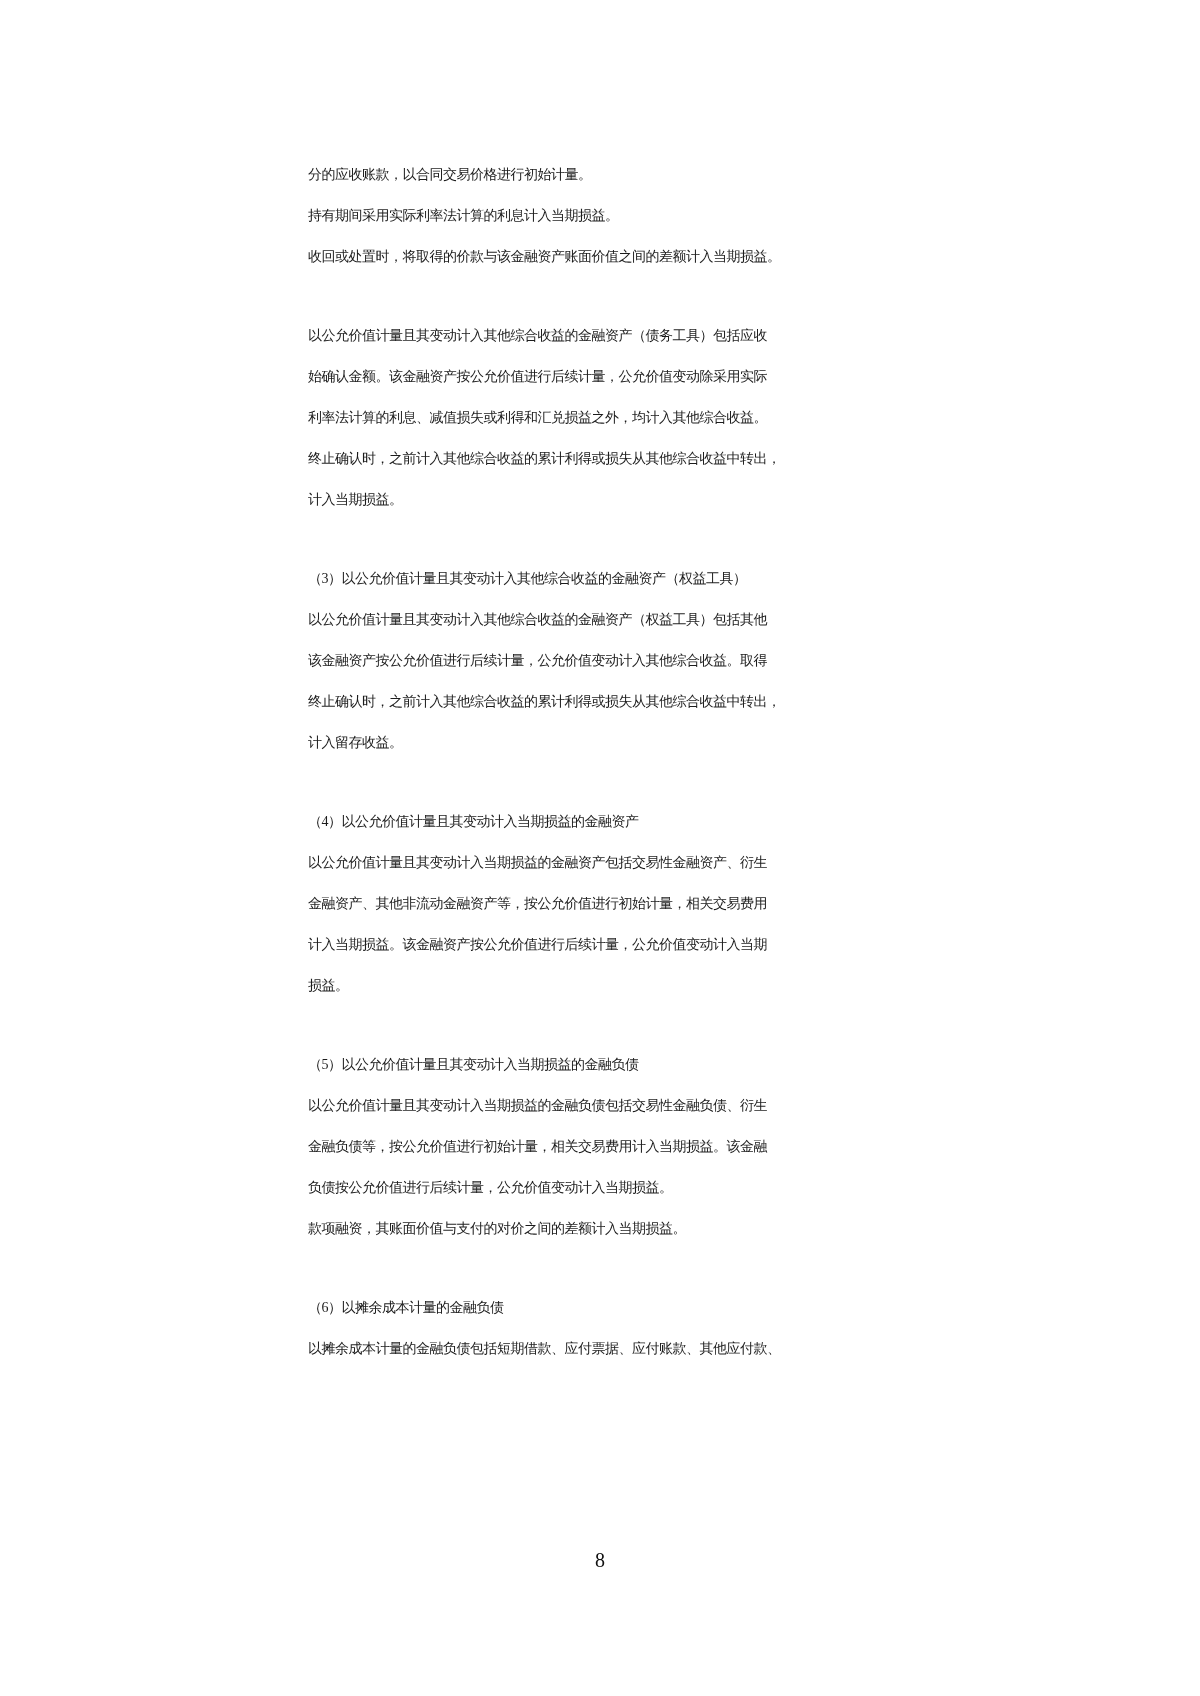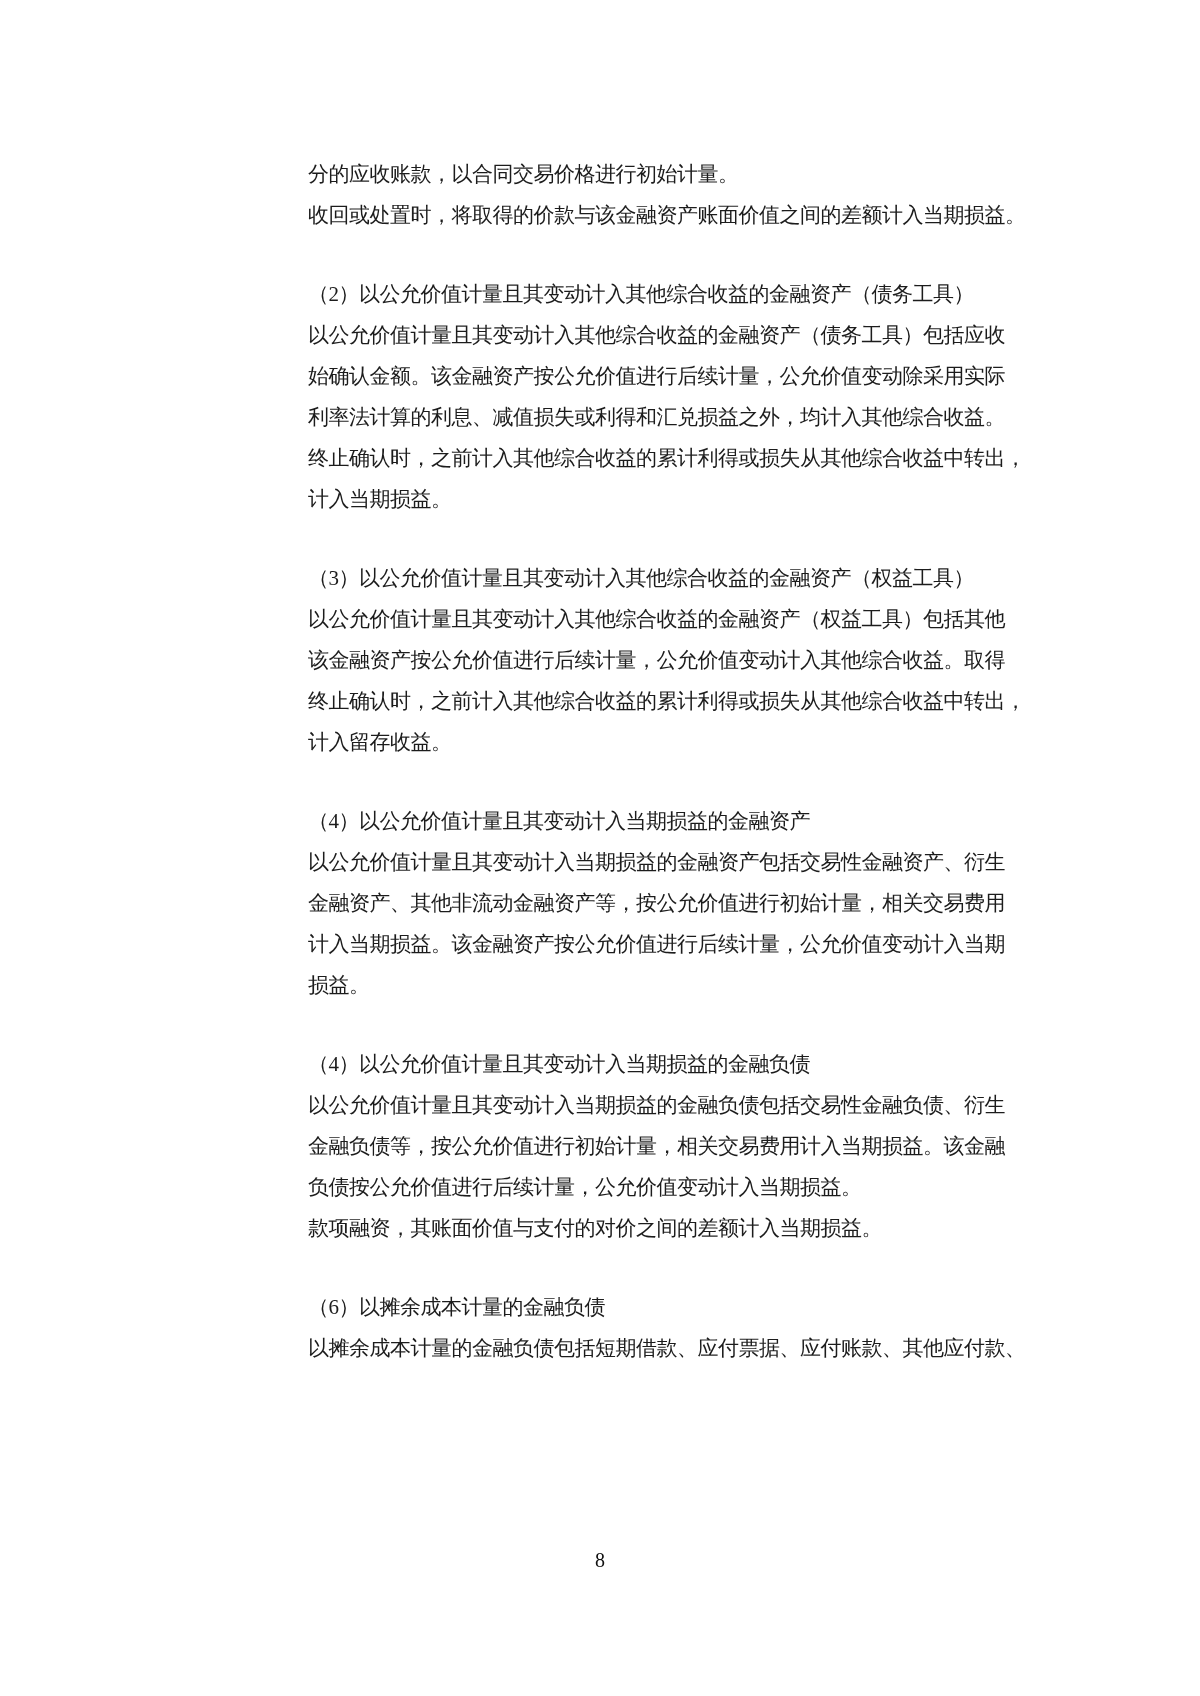--- a/index.html
+++ b/index.html
@@ -23,21 +23,21 @@
   .content {
     position: absolute;
     left: 308px;
     top: 154px;
   }
   .section { margin: 0; padding: 0; }
   .section + .section { margin-top: 38px; }
   .heading, .line {
     margin: 0;
     padding: 0;
-    font-size: 21px;
+    font-size: 14px;
     line-height: 41px;
     letter-spacing: -0.5px;
     white-space: nowrap;
     color: #1c1c1c;
   }
   .footer {
     position: absolute;
     top: 1548px;
     left: 0;
     width: 100%;
@@ -50,25 +50,25 @@
   }
 </style>
 </head>
 <body>
 
 <div class="page">
   <div class="content">
 
     <div class="section">
       <p class="line">分的应收账款，以合同交易价格进行初始计量。</p>
+      <p class="line">持有期间采用实际利率法计算的利息计入当期损益。</p>
       <p class="line">收回或处置时，将取得的价款与该金融资产账面价值之间的差额计入当期损益。</p>
     </div>
 
     <div class="section">
-      <p class="heading">（2）以公允价值计量且其变动计入其他综合收益的金融资产（债务工具）</p>
       <p class="line">以公允价值计量且其变动计入其他综合收益的金融资产（债务工具）包括应收</p>
       <p class="line">始确认金额。该金融资产按公允价值进行后续计量，公允价值变动除采用实际</p>
       <p class="line">利率法计算的利息、减值损失或利得和汇兑损益之外，均计入其他综合收益。</p>
       <p class="line">终止确认时，之前计入其他综合收益的累计利得或损失从其他综合收益中转出，</p>
       <p class="line">计入当期损益。</p>
     </div>
 
     <div class="section">
       <p class="heading">（3）以公允价值计量且其变动计入其他综合收益的金融资产（权益工具）</p>
       <p class="line">以公允价值计量且其变动计入其他综合收益的金融资产（权益工具）包括其他</p>
@@ -79,21 +79,21 @@
 
     <div class="section">
       <p class="heading">（4）以公允价值计量且其变动计入当期损益的金融资产</p>
       <p class="line">以公允价值计量且其变动计入当期损益的金融资产包括交易性金融资产、衍生</p>
       <p class="line">金融资产、其他非流动金融资产等，按公允价值进行初始计量，相关交易费用</p>
       <p class="line">计入当期损益。该金融资产按公允价值进行后续计量，公允价值变动计入当期</p>
       <p class="line">损益。</p>
     </div>
 
     <div class="section">
-      <p class="heading">（4）以公允价值计量且其变动计入当期损益的金融负债</p>
+      <p class="heading">（5）以公允价值计量且其变动计入当期损益的金融负债</p>
       <p class="line">以公允价值计量且其变动计入当期损益的金融负债包括交易性金融负债、衍生</p>
       <p class="line">金融负债等，按公允价值进行初始计量，相关交易费用计入当期损益。该金融</p>
       <p class="line">负债按公允价值进行后续计量，公允价值变动计入当期损益。</p>
       <p class="line">款项融资，其账面价值与支付的对价之间的差额计入当期损益。</p>
     </div>
 
     <div class="section">
       <p class="heading">（6）以摊余成本计量的金融负债</p>
       <p class="line">以摊余成本计量的金融负债包括短期借款、应付票据、应付账款、其他应付款、</p>
     </div>

